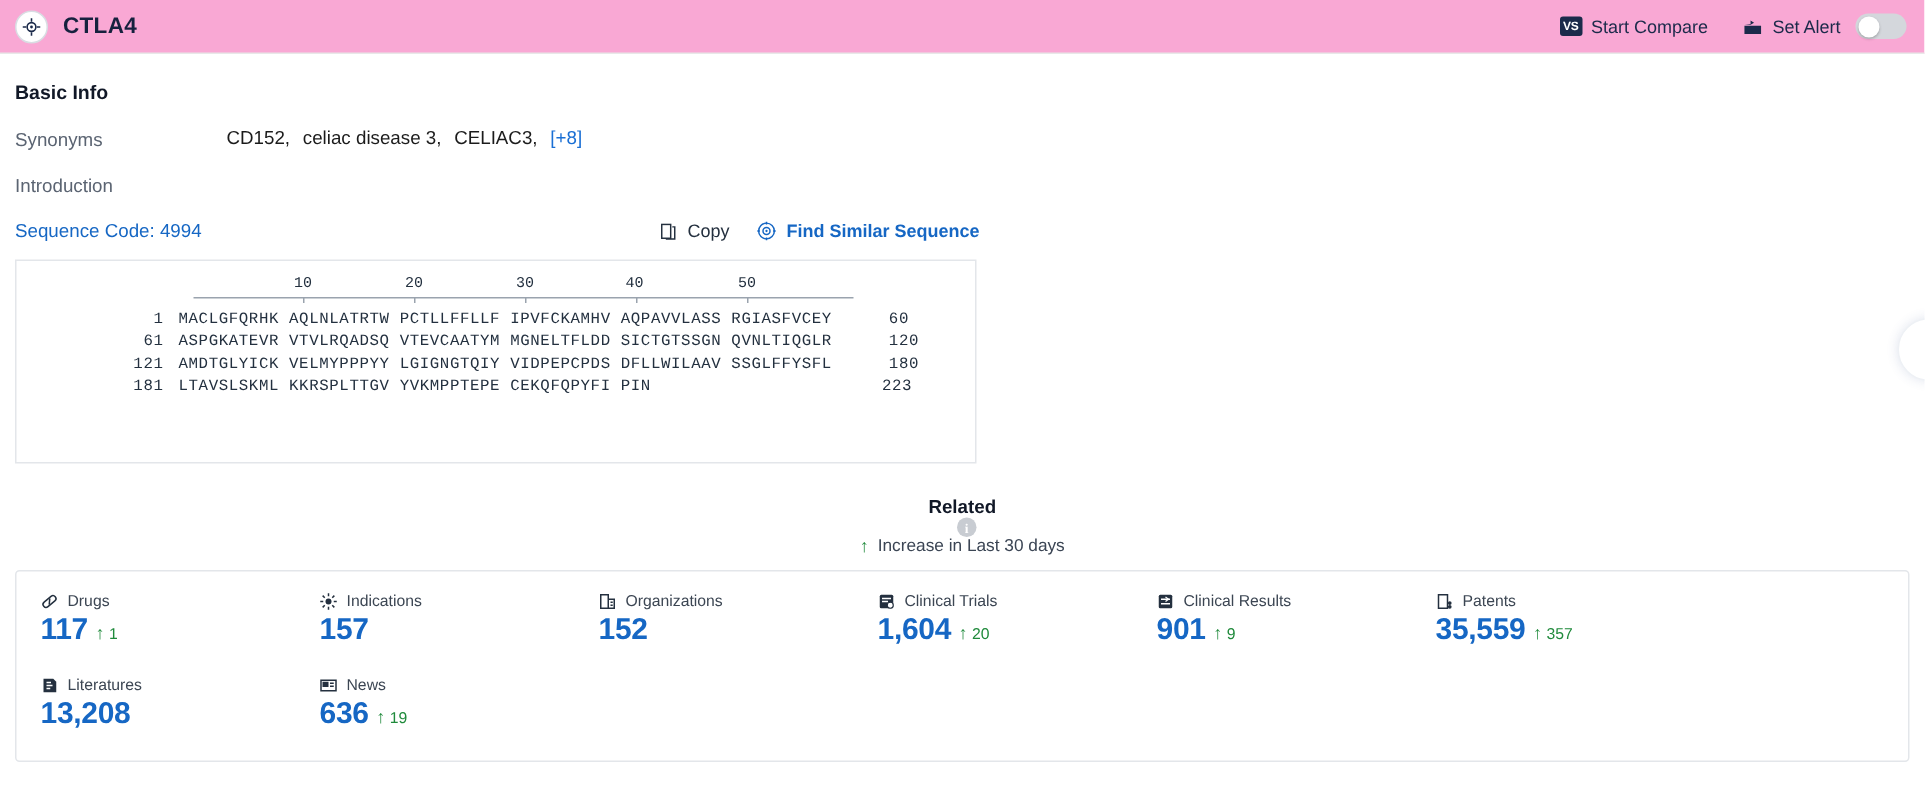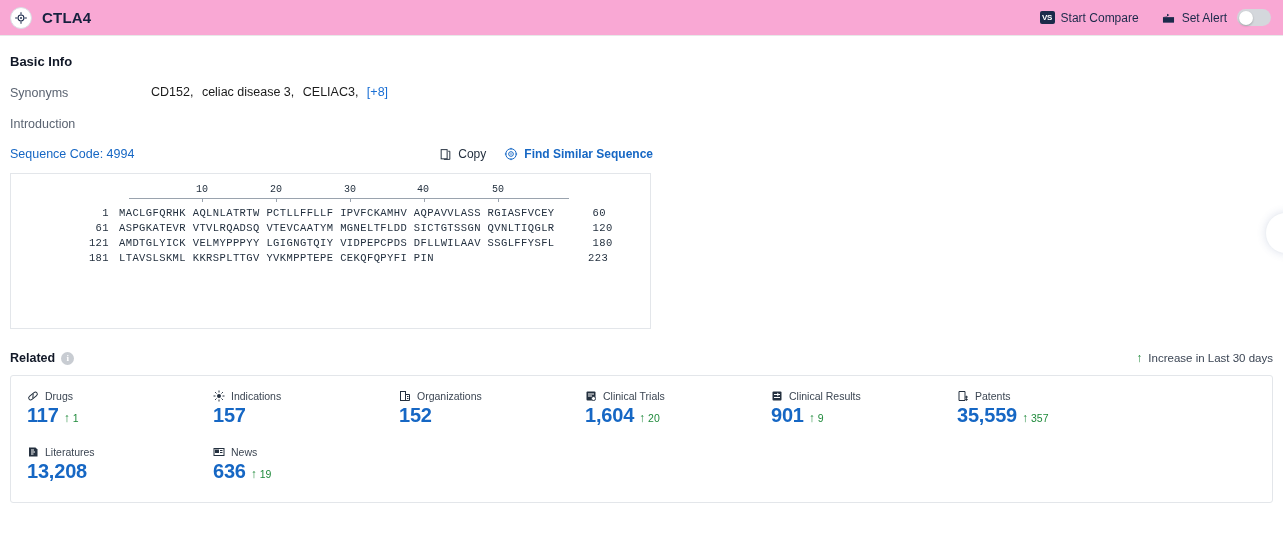--- a/index.html
+++ b/index.html
@@ -103,21 +103,21 @@
   .seq-action {
     display: flex; align-items: center; gap: 6px;
     font-size: 12px; cursor: pointer;
   }
   .seq-action.dark { color: #24303f; }
   .seq-action.blue { color: #1667c4; font-weight: bold; }
 
   .seq-box {
     margin-top: 12px;
     width: 641px;
-    height: 156px;
+    height: 136px;
     border: 1px solid #e3e6ea;
     background: #fff;
     padding: 10px 0 0 0;
     font-family: "Liberation Mono", monospace;
     font-size: 10.5px;
     color: #23303f;
     position: relative;
   }
   .ruler {
     position: relative;
@@ -160,20 +160,21 @@
     width: 100px;
     flex: 0 0 100px;
     padding-left: 38px;
   }
 
   
   .related-head {
     display: flex;
     align-items: center;
     margin-top: 22px;
+    flex-direction: column;
   }
   .related-title {
     font-size: 12.5px; font-weight: bold; color: #111827;
   }
   .info-dot {
     width: 13px; height: 13px; border-radius: 50%;
     background: #c8ccd2; color: #fff;
     font-size: 9px; font-weight: bold;
     display: flex; align-items: center; justify-content: center;
     margin-left: 6px;

